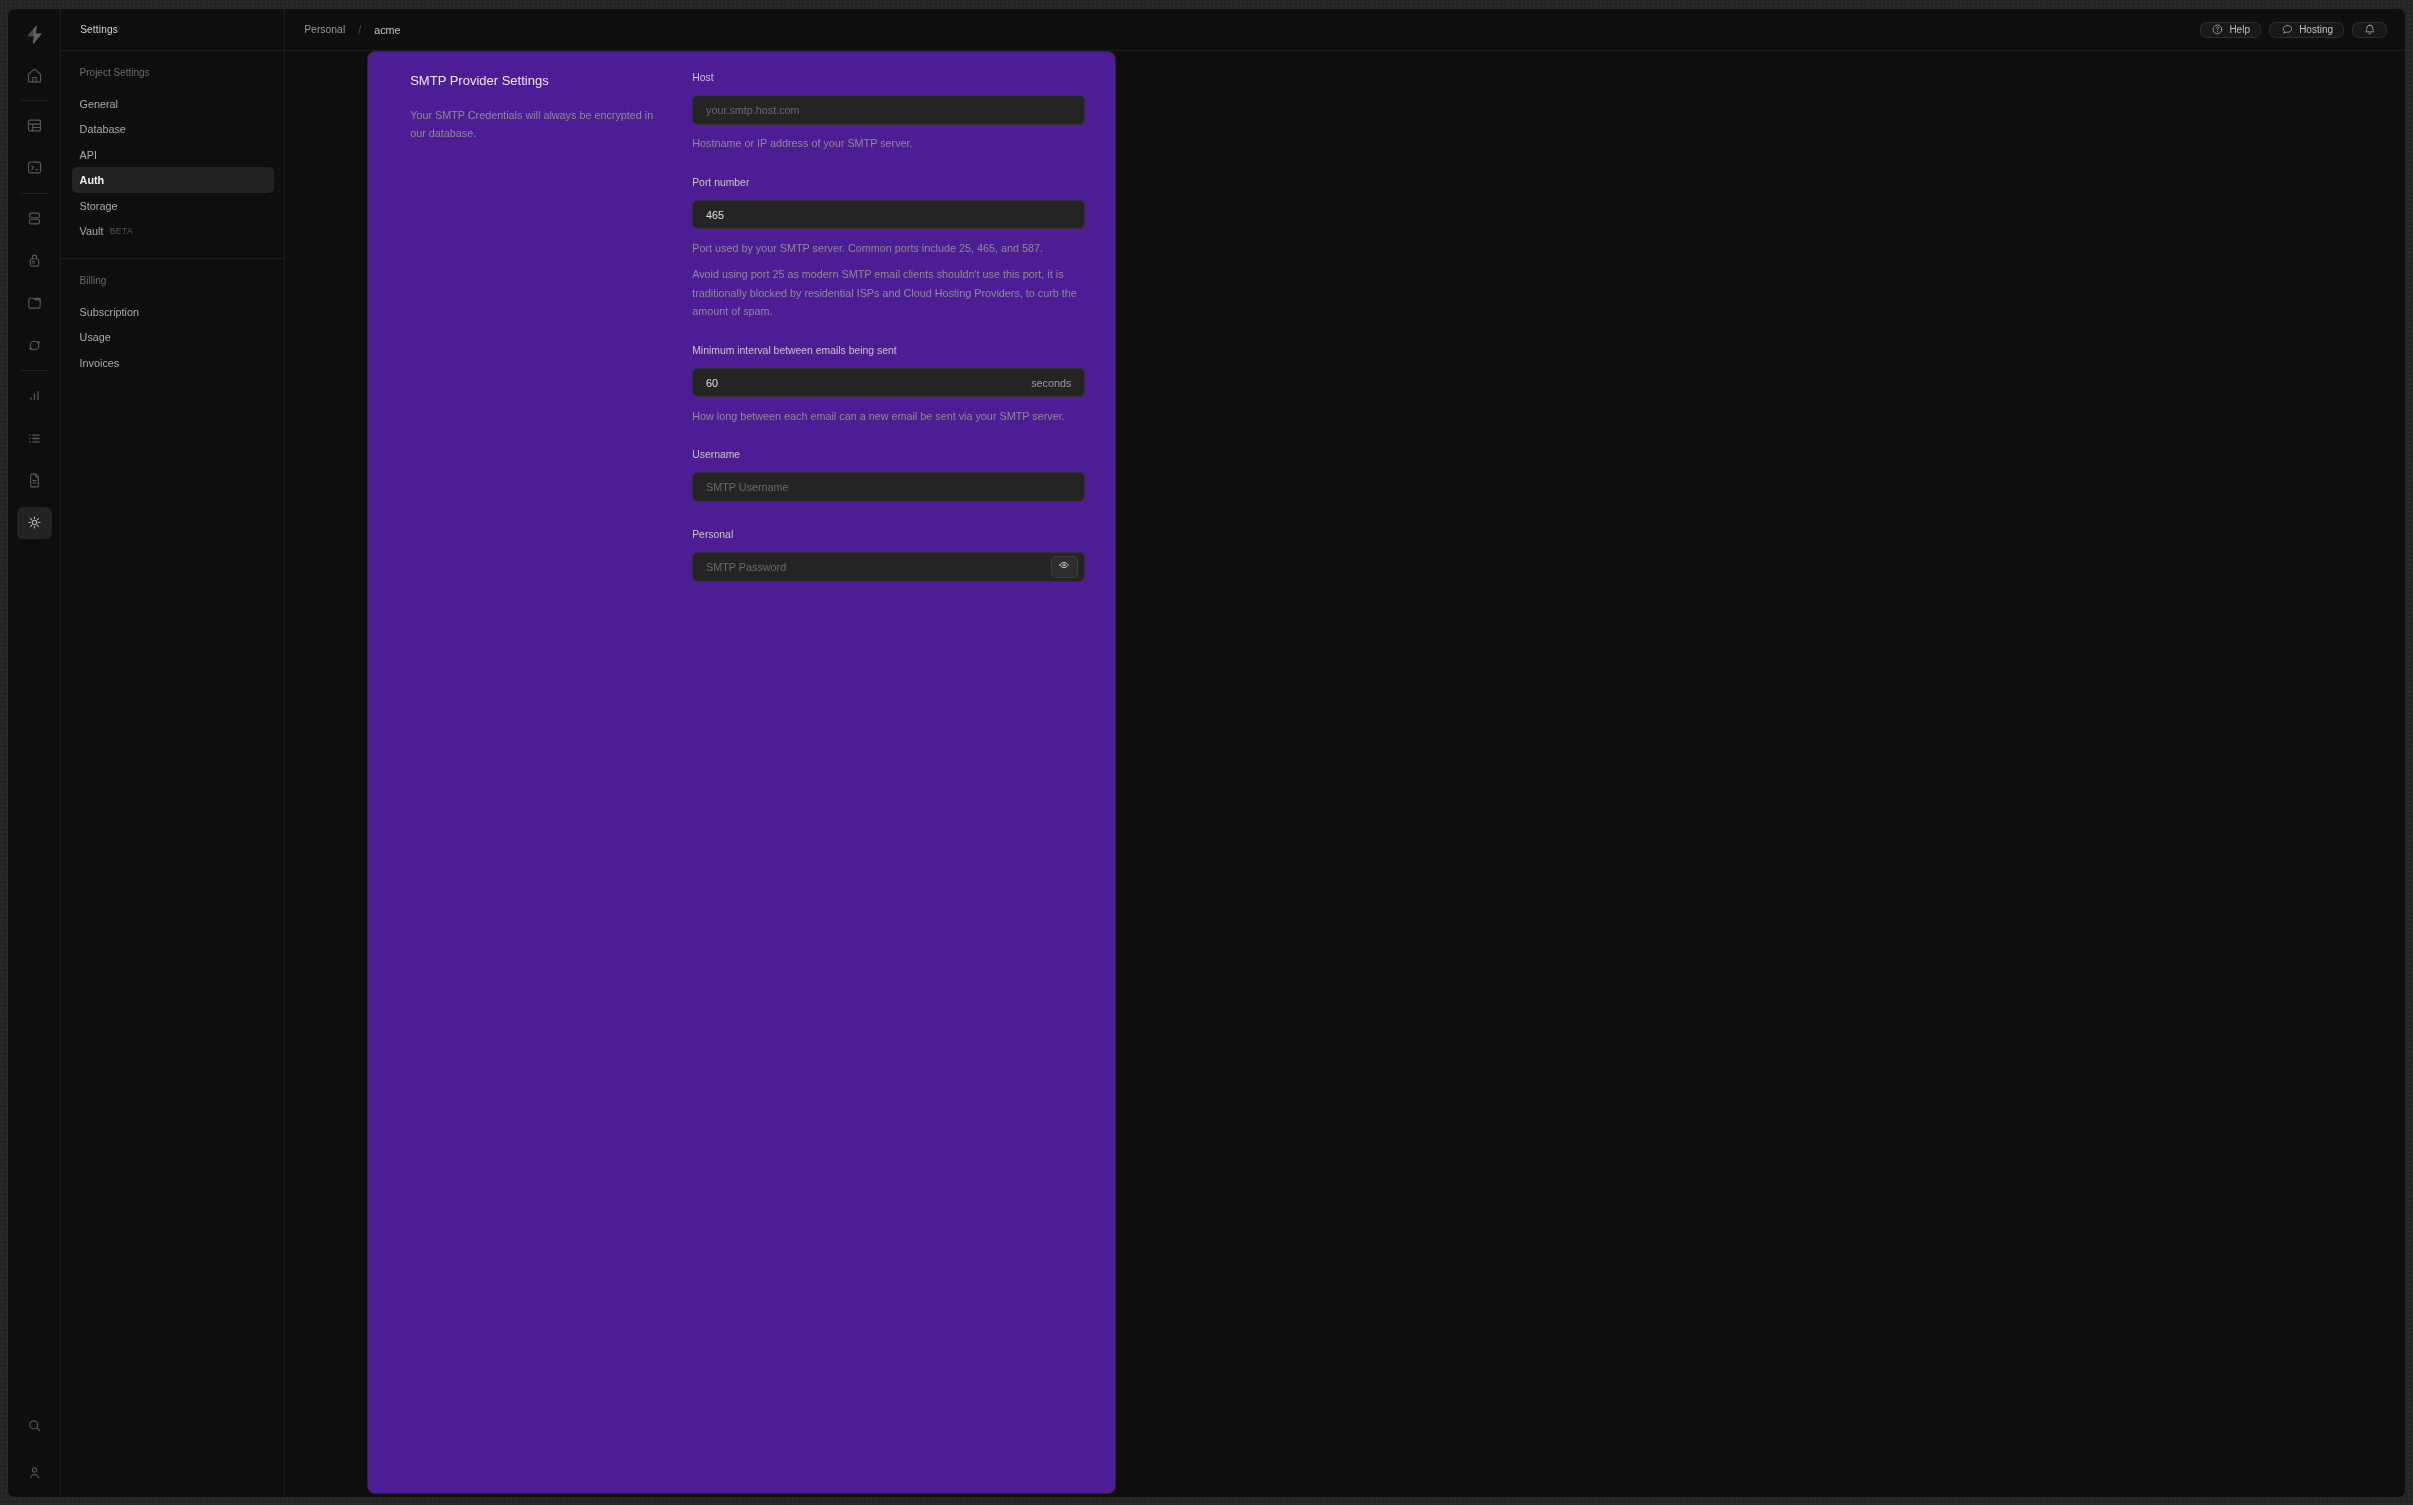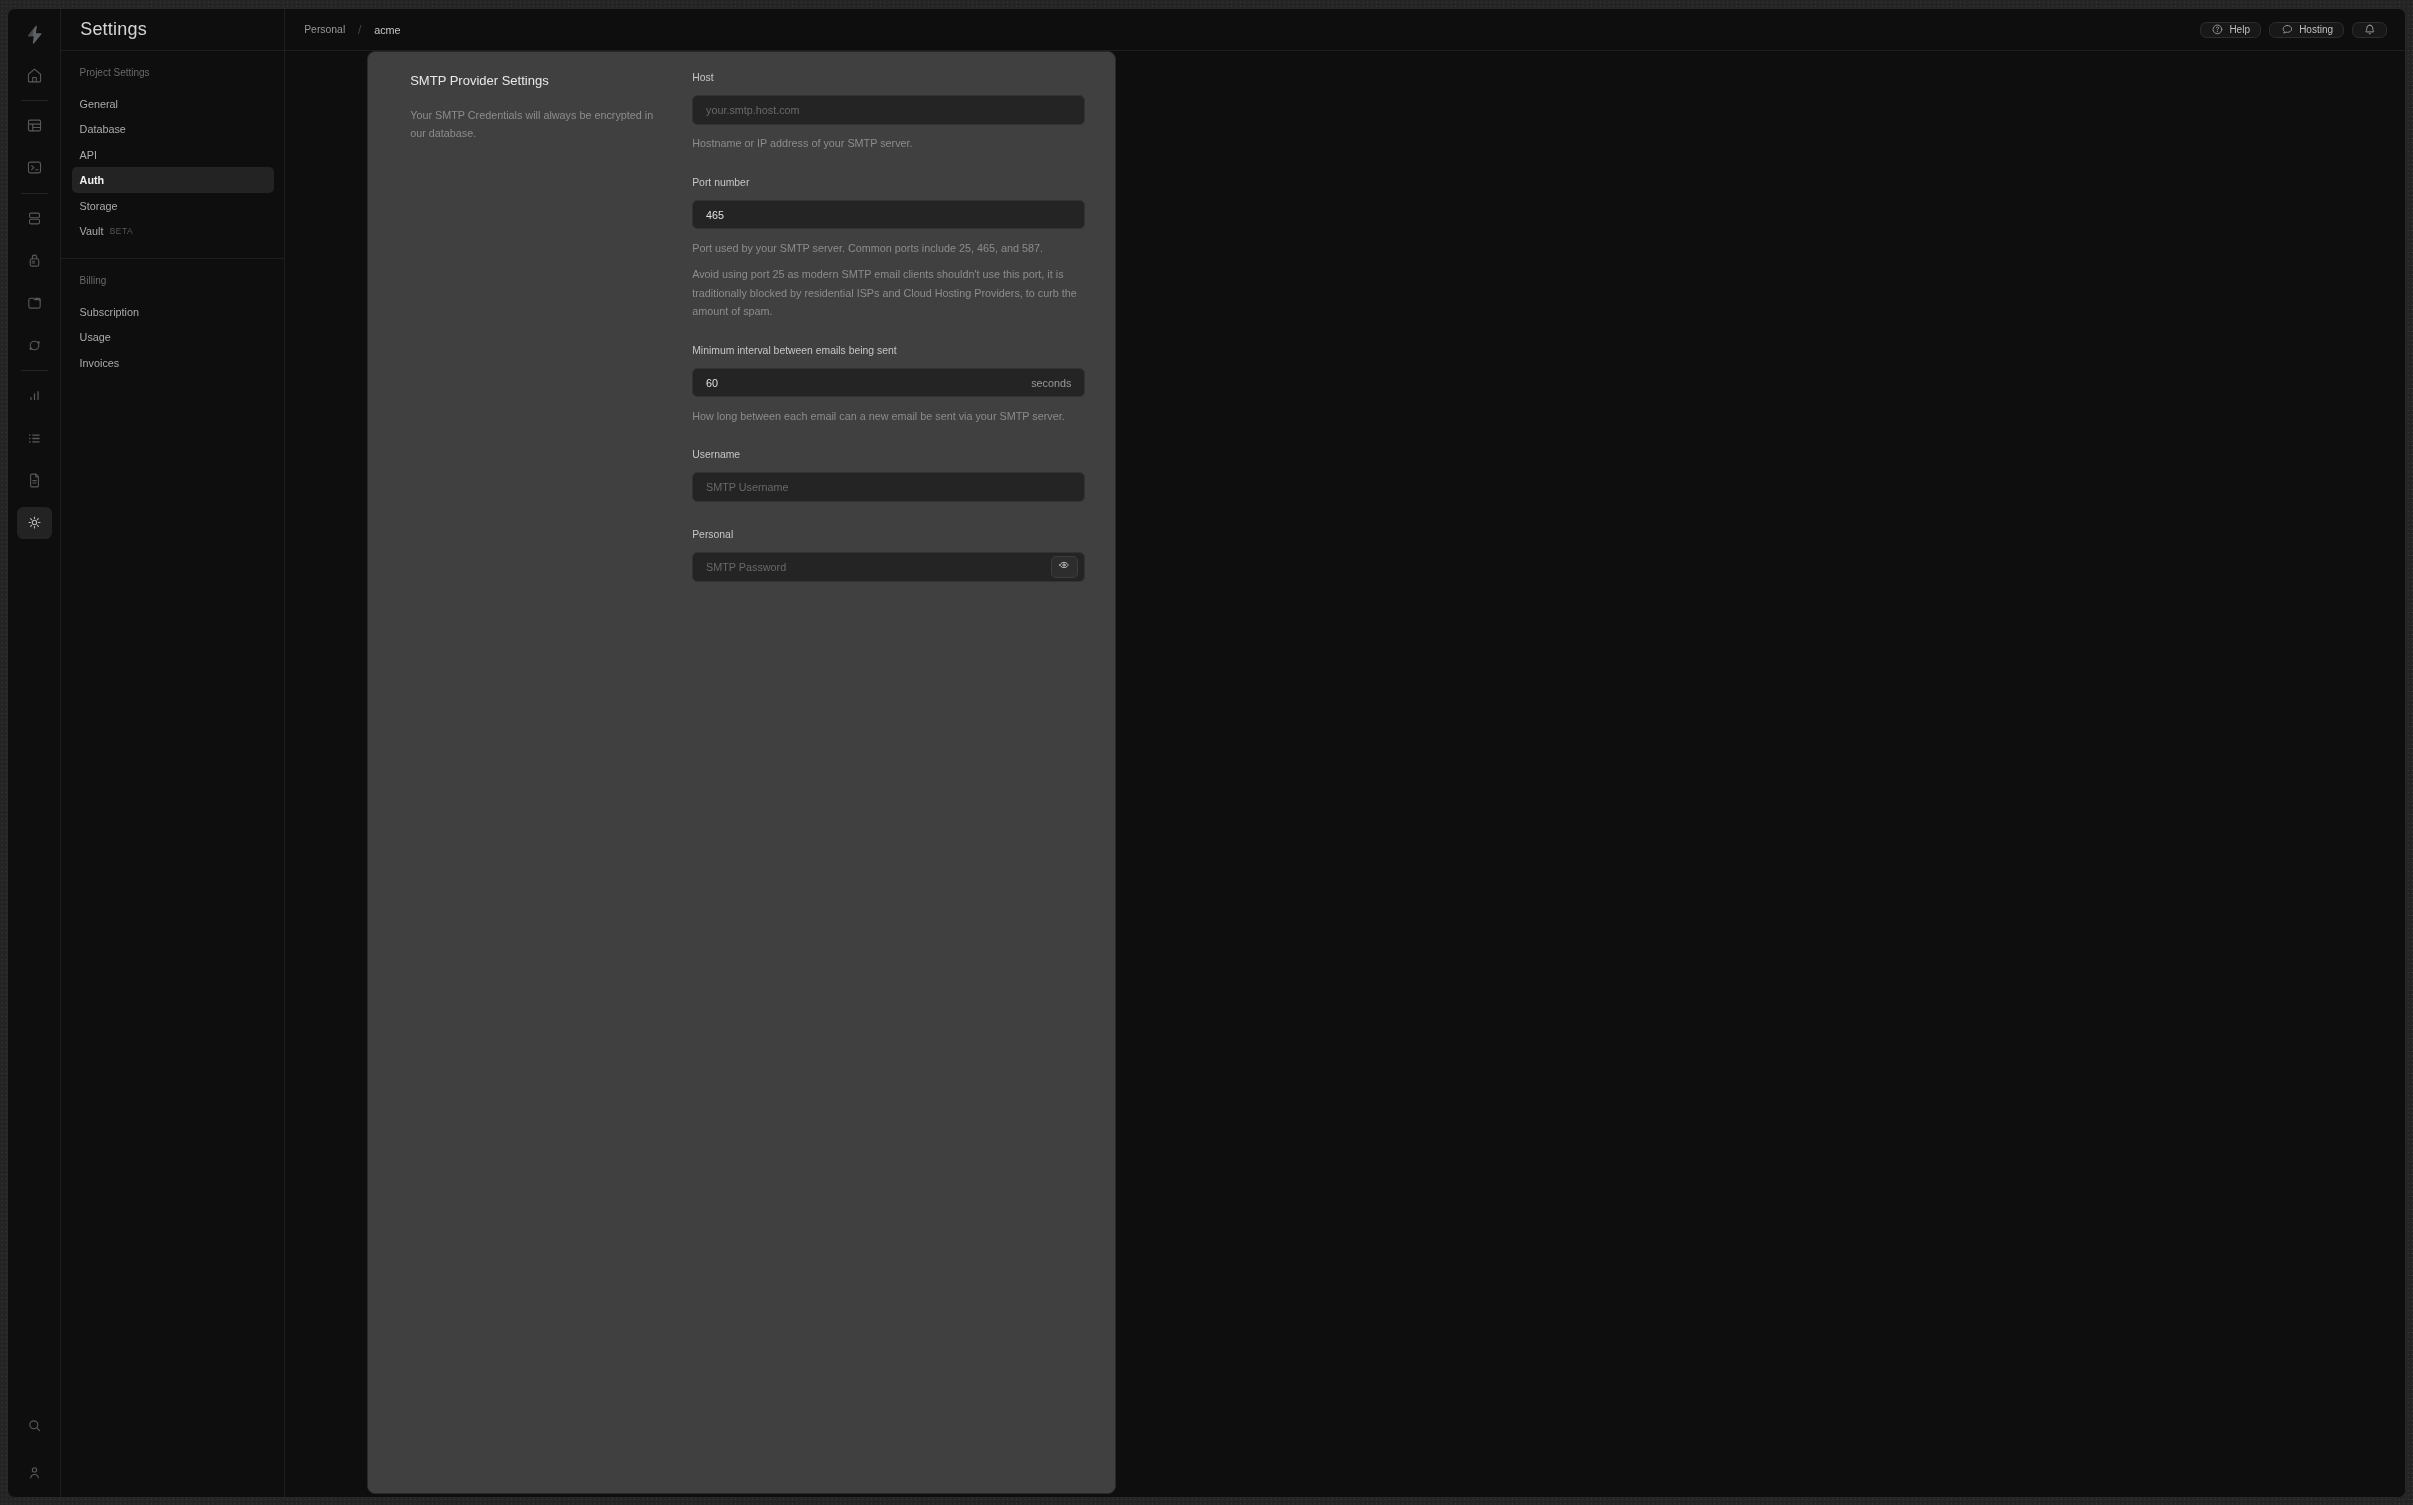--- a/index.html
+++ b/index.html
@@ -23,21 +23,21 @@
   .rail-btn { width:35px; height:32px; border-radius:6.4px; display:flex;
     align-items:center; justify-content:center; color:#585858; margin-bottom:10.4px; cursor:pointer; }
   .rail-btn.first { margin-top:8px; }
   .rail-btn.active { background:#232323; color:#b5b5b5; }
   .rail-hr { width:27px; height:0.8px; background:#232323; margin:-1.6px 0 8.8px; }
   .rail-spacer { flex:1; }
   .rail svg { display:block; }
   
   .menu { width:224px; flex:0 0 224px; border-right:0.8px solid #1e1e1e; display:flex; flex-direction:column; background:#0e0e0e; }
   .menu-header { height:42px; flex:0 0 42px; display:flex; align-items:center; padding:0 19px; border-bottom:0.8px solid #1e1e1e; }
-  .menu-title { font-size:18px; color:#d6d6d6; letter-spacing:0.2px; }
+  .menu-title { font-size:10px; color:#d6d6d6; letter-spacing:0.2px; }
   .menu-body { padding:16px 10.4px 0; }
   .menu-section-label { color:#696969; font-size:10px; padding:0 8px; margin-bottom:12.8px; }
   .menu-item { height:25.5px; display:flex; align-items:center; gap:6.4px; padding:0 8px;
     border-radius:4.8px; font-size:10.8px; color:#ababab; cursor:pointer; }
   .menu-item.active { background:#232323; color:#f2f2f2; font-weight:700; }
   .menu-badge { font-size:8.4px; color:#555555; letter-spacing:0.5px; }
   .menu-divider { height:0.8px; background:#1e1e1e; margin:14.4px -10.4px 16px; }
   
   .main { flex:1; display:flex; flex-direction:column; background:#0e0e0e; min-width:0; }
   .main-header { height:42px; flex:0 0 42px; display:flex; align-items:center;
@@ -47,21 +47,21 @@
   .crumb-project { font-size:10.8px; color:#c4c4c4; cursor:pointer; }
   .header-actions { margin-left:auto; display:flex; align-items:center; gap:8px; }
   .hbtn { display:flex; align-items:center; gap:5.6px; height:16px; padding:0 10.4px;
     background:#181818; border:0.8px solid #2d2d2d; border-radius:6.4px;
     color:#c0c0c0; font-size:10px; cursor:pointer; }
   .hbtn .bicon { color:#9a9a9a; display:flex; }
   .hbtn.icon-only { padding:0 9.6px; }
   
   .content { flex:1; position:relative; overflow:hidden; }
   .card { position:absolute; left:82px; top:0; bottom:2.4px; width:749px;
-    background:#404040; border:0.8px solid #292929; border-radius:8px; overflow:hidden; }
+    background:#4c1d95; border:0.8px solid #292929; border-radius:8px; overflow:hidden; }
   .card-grid { display:grid; grid-template-columns:251px 393px; column-gap:31px; padding:20px 0 24px 42px; }
   .panel-heading { font-size:13px; color:#e9e9e9; font-weight:400; line-height:17.6px; margin-bottom:16px; }
   .panel-desc { font-size:10.8px; color:#8c8c8c; line-height:18px; max-width:247px; }
   .field { margin-bottom:24px; }
   .field label { display:block; font-size:10.4px; color:#c6c6c6; line-height:12.8px; margin-bottom:10.4px; }
   .inputbox { height:29.5px; background:#242424; border:0.8px solid #323232; border-radius:5.6px;
     display:flex; align-items:center; padding:0 6.4px 0 12.8px; }
   .inputbox input { flex:1; min-width:0; background:transparent; border:0; outline:none;
     color:#e0e0e0; font-size:10.8px; font-family:inherit; }
   .inputbox input::placeholder { color:#696969; }

